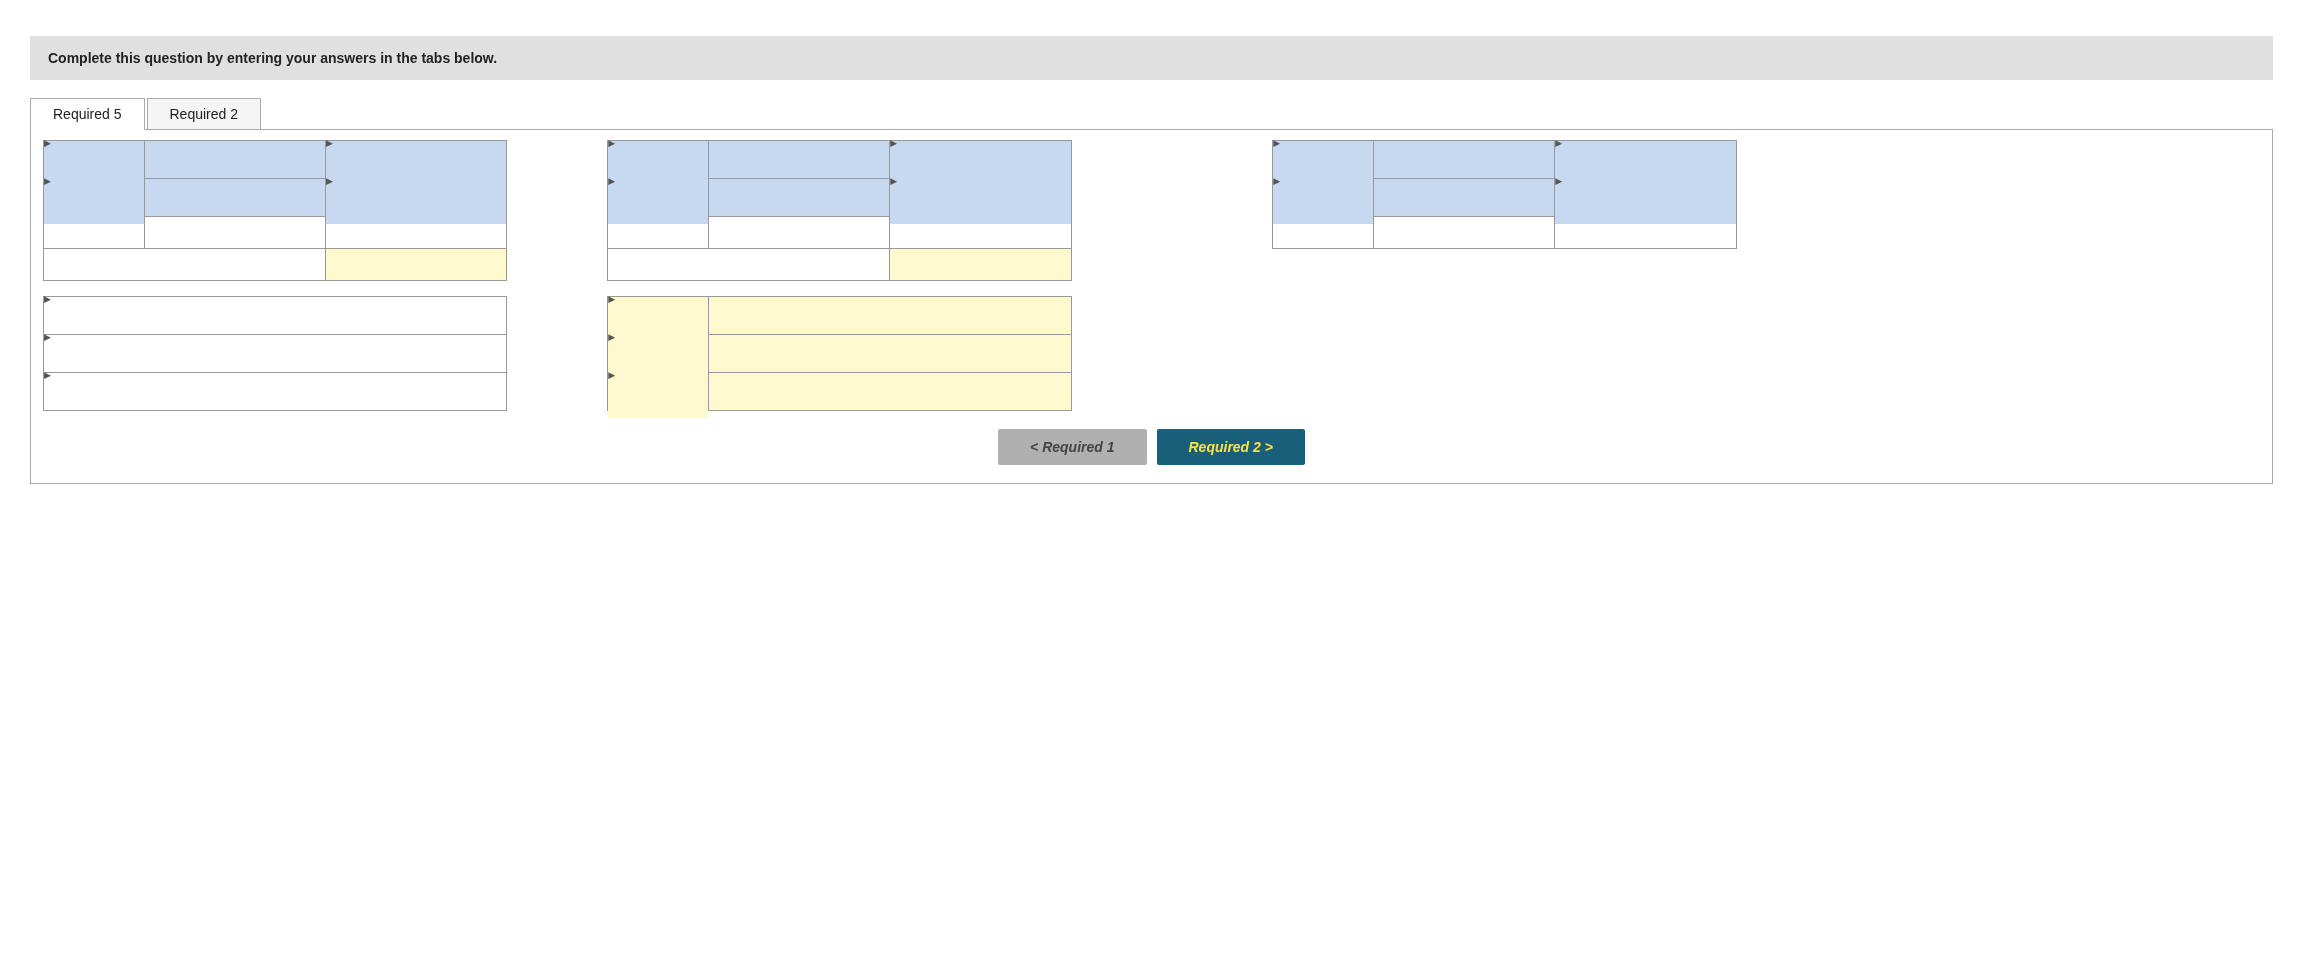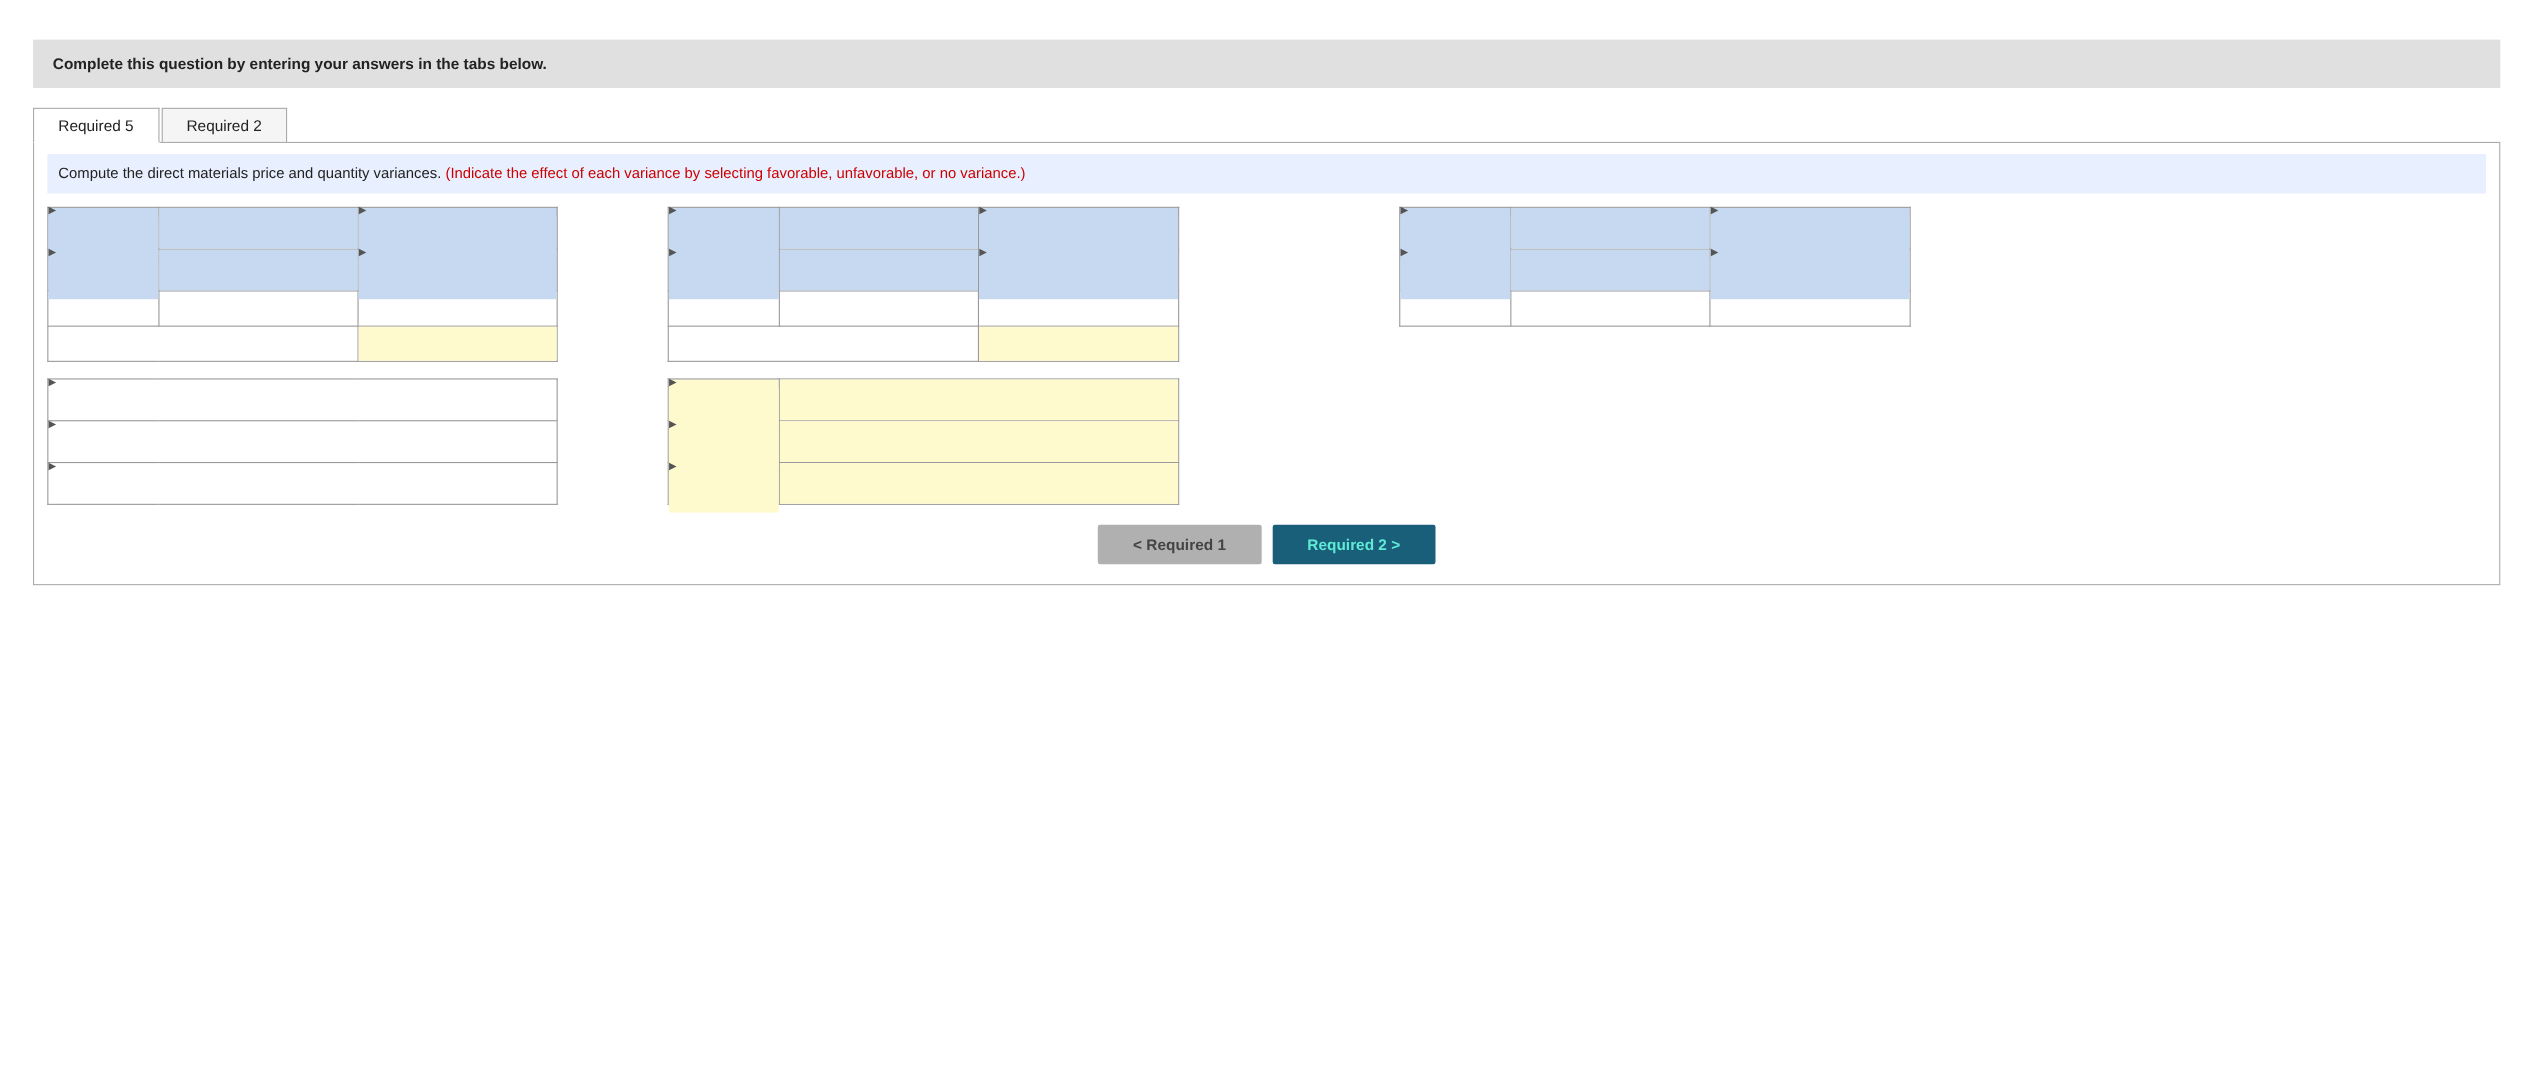--- a/index.html
+++ b/index.html
@@ -99,28 +99,29 @@
       gap: 10px;
       margin-top: 18px;
     }
     .btn-nav {
       padding: 10px 32px;
       font-size: 14px;
       font-weight: bold;
       cursor: pointer;
       border: none;
       border-radius: 2px;
+      font-style: italic;
     }
     .btn-gray {
       background: #b0b0b0;
       color: #444;
     }
     .btn-teal {
       background: #1a5f7a;
-      color: #5eead4;
+      color: #fde047;
     }
     
     .tri-left::before {
       content: '▶';
       font-size: 9px;
       color: #555;
       margin-right: 2px;
     }
     .top-section-table {
       width: 100%;
@@ -150,24 +151,20 @@
 <div class="tabs-row">
   <div class="tab active">
     <span>Required 5</span>
   </div>
   <div class="tab">
     <span>Required 2</span>
   </div>
 </div>
 
 <div class="tab-content-area">
-  <div class="compute-instruction">
-    <span>Compute the direct materials price and quantity variances.</span>
-    <span class="red"> (Indicate the effect of each variance by selecting favorable, unfavorable, or no variance.)</span>
-  </div>
 
   <table class="top-section-table" style="margin-bottom:0;">
     <colgroup>
       <col style="width:5%">
       <col style="width:9%">
       <col style="width:9%">
       <col style="width:5%">
       <col style="width:5%">
       <col style="width:9%">
       <col style="width:9%">

